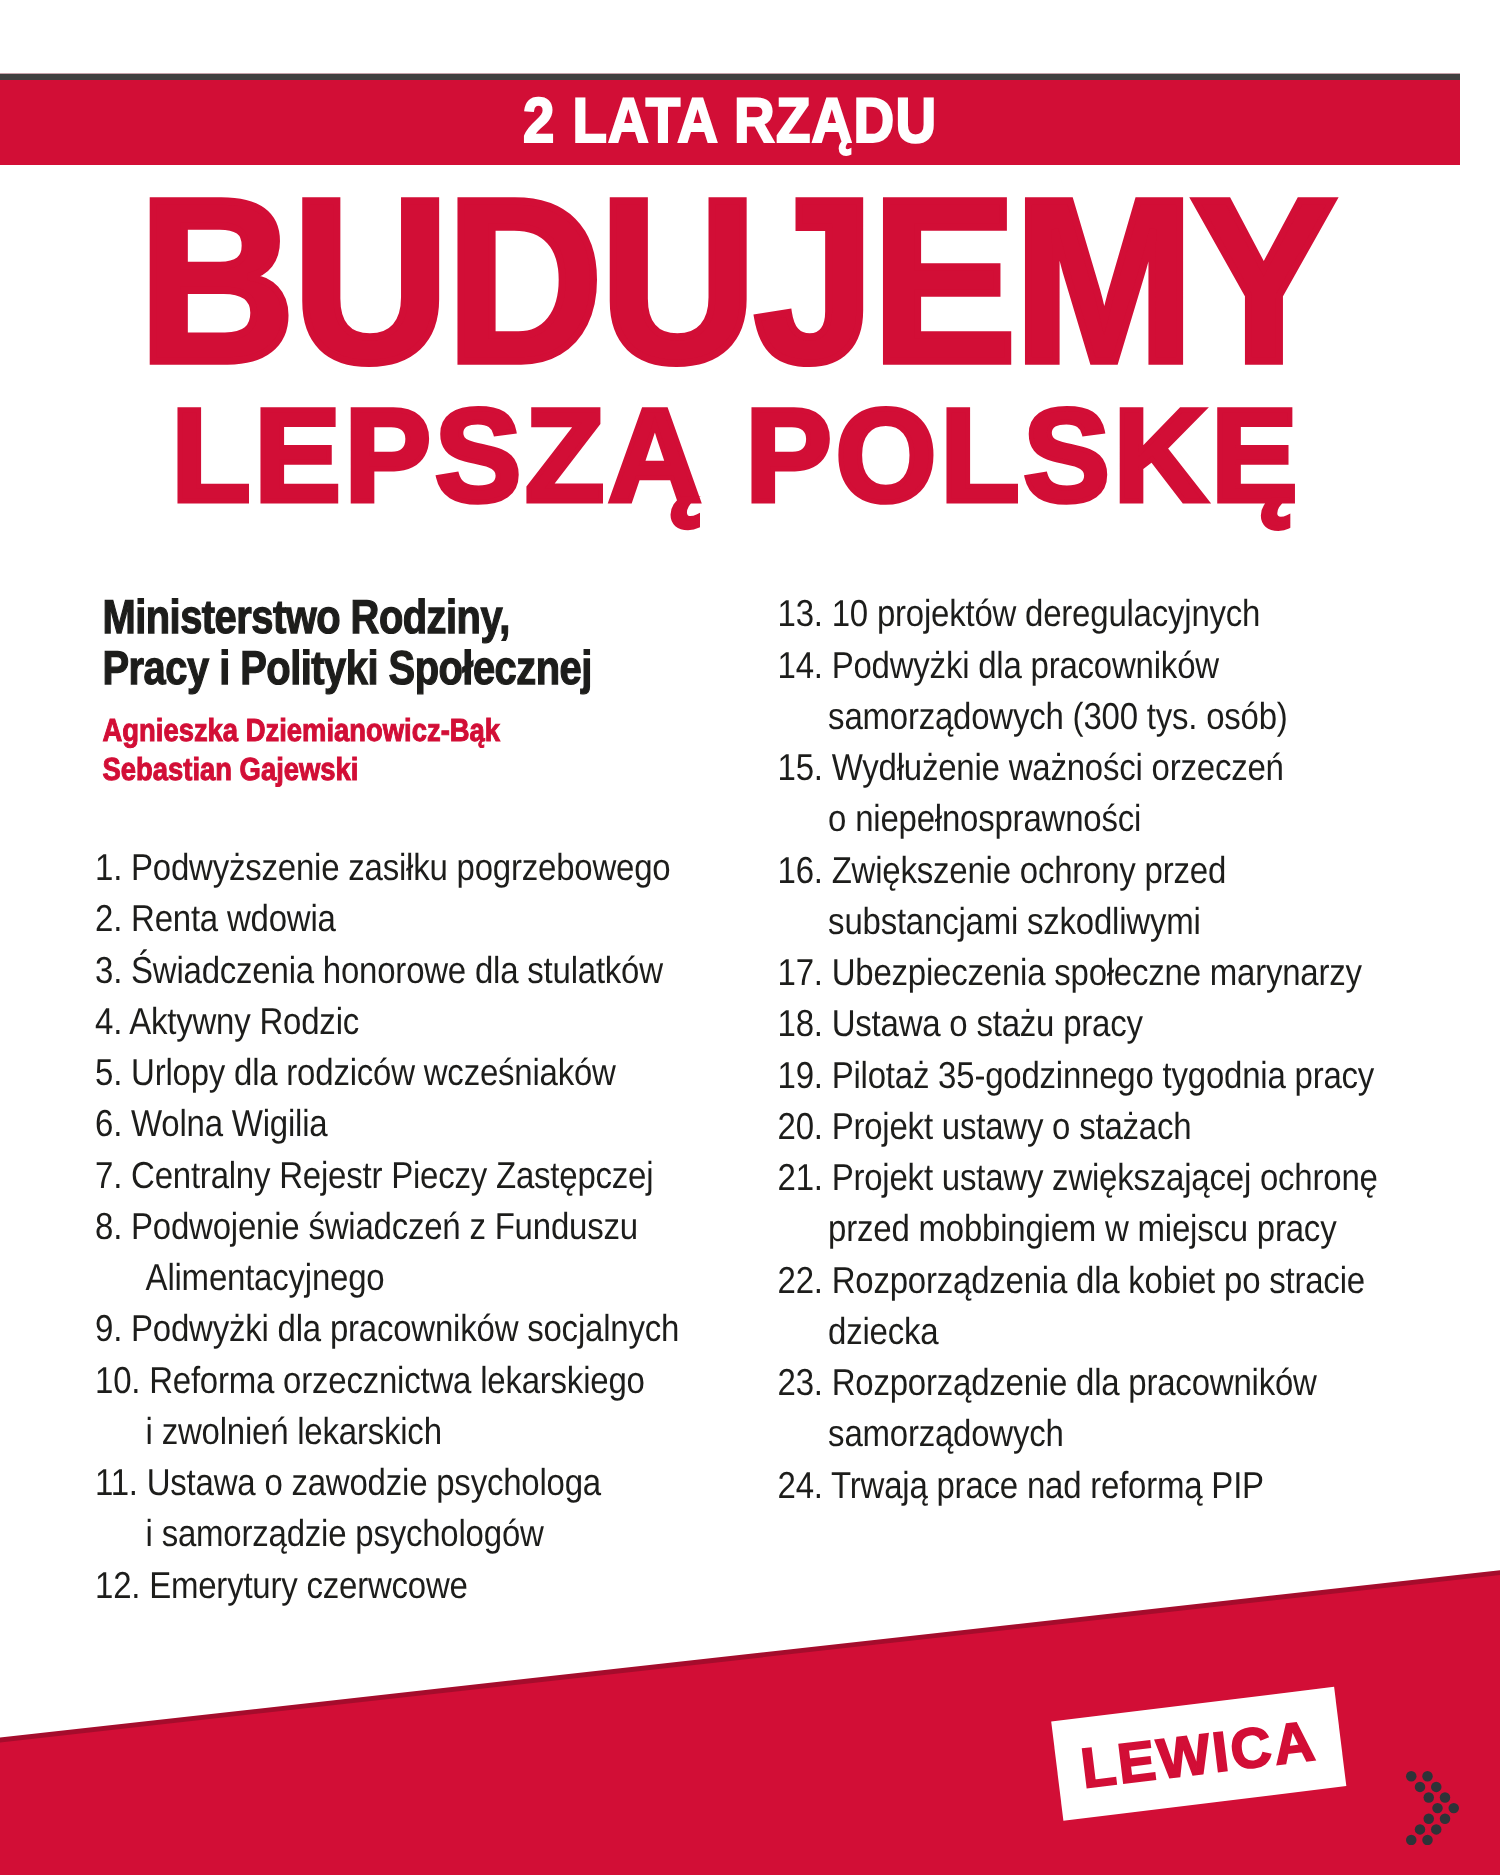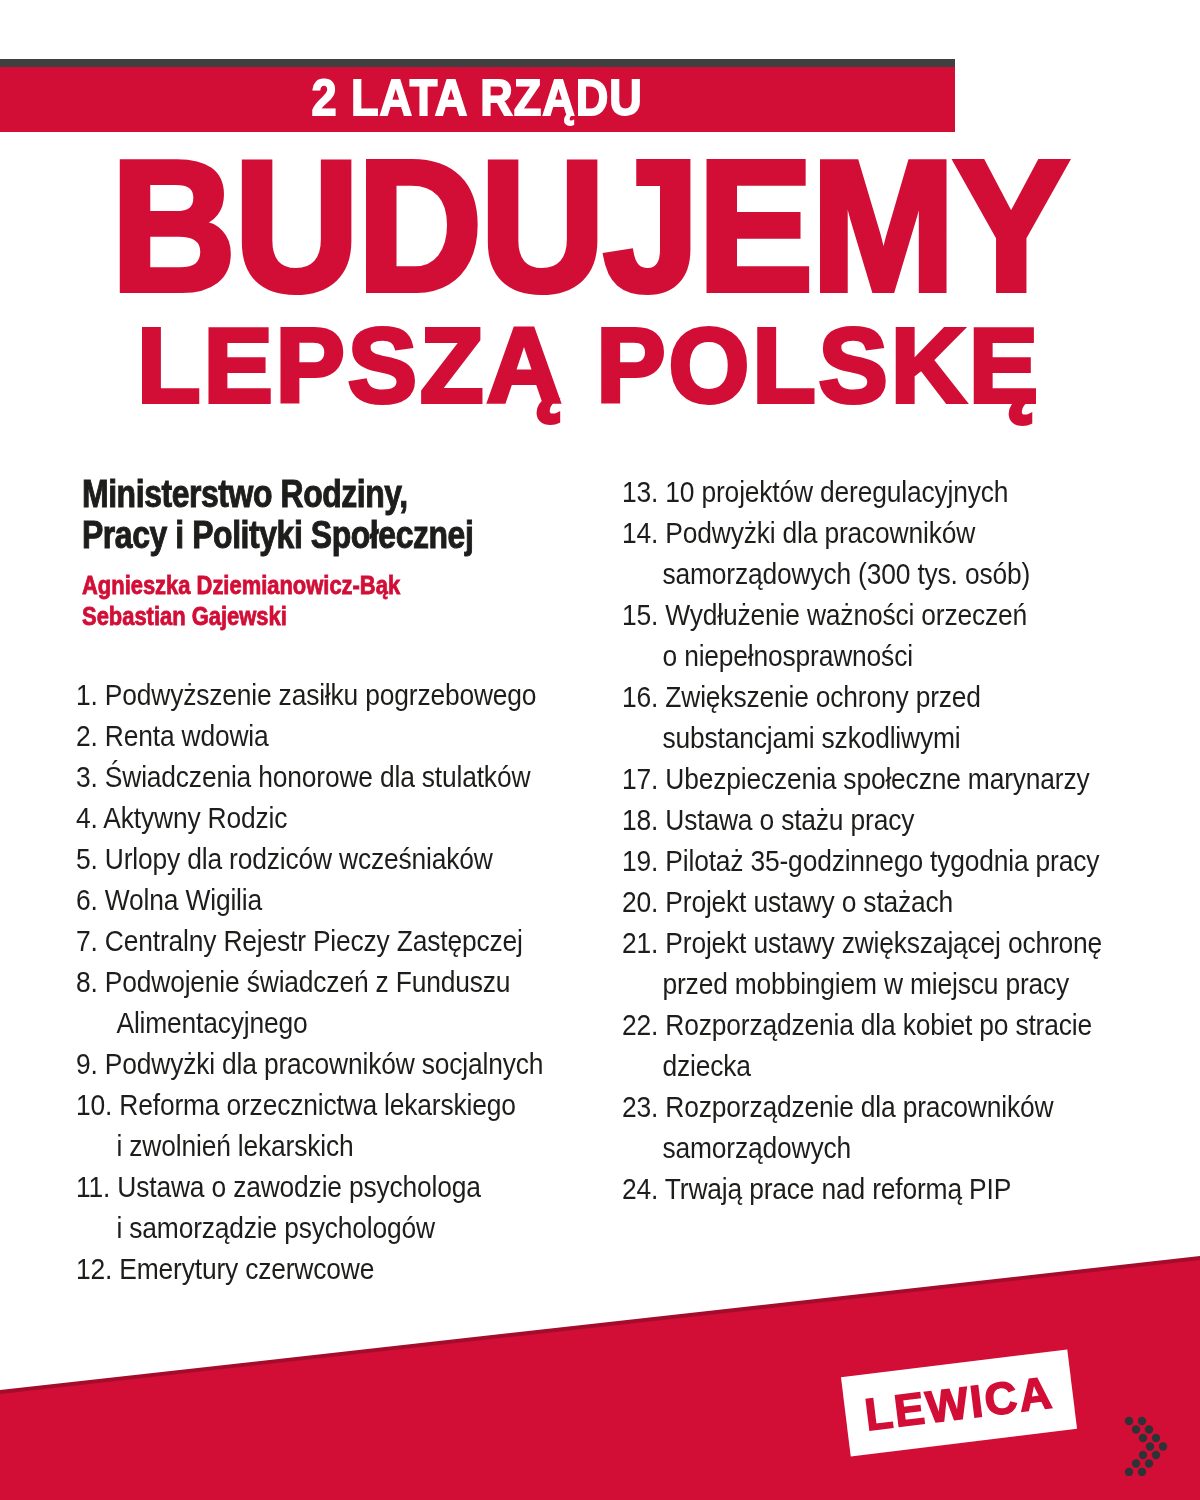--- a/index.html
+++ b/index.html
@@ -2,22 +2,22 @@
 <html><head>
 <meta charset="utf-8">
 <style>
   html,body{margin:0;padding:0;background:#ffffff;}
   .poster{
     position:relative;width:1200px;height:1500px;overflow:hidden;background:#ffffff;
     font-family:"Liberation Sans","DejaVu Sans",sans-serif;
   }
   
   .top-banner{
-    position:absolute;left:0;top:59px;width:955px;height:73px;
-    background:#D20E36;border-top:8px solid #404040;box-sizing:border-box;
+    position:absolute;left:0;top:59px;width:1168px;height:73px;
+    background:#D20E36;border-top:5px solid #404040;box-sizing:border-box;
     display:flex;align-items:center;justify-content:center;
   }
   .top-banner-label{
     color:#ffffff;font-weight:bold;font-size:46px;letter-spacing:1px;line-height:1;
     transform:scale(0.98,1.1) translateY(-2px);
     -webkit-text-stroke:1.6px #ffffff;white-space:pre;
   }
   
   .title{position:absolute;left:-11px;top:0;width:1200px;text-align:center;color:#D20E36;font-weight:bold;}
   .title-line1{

